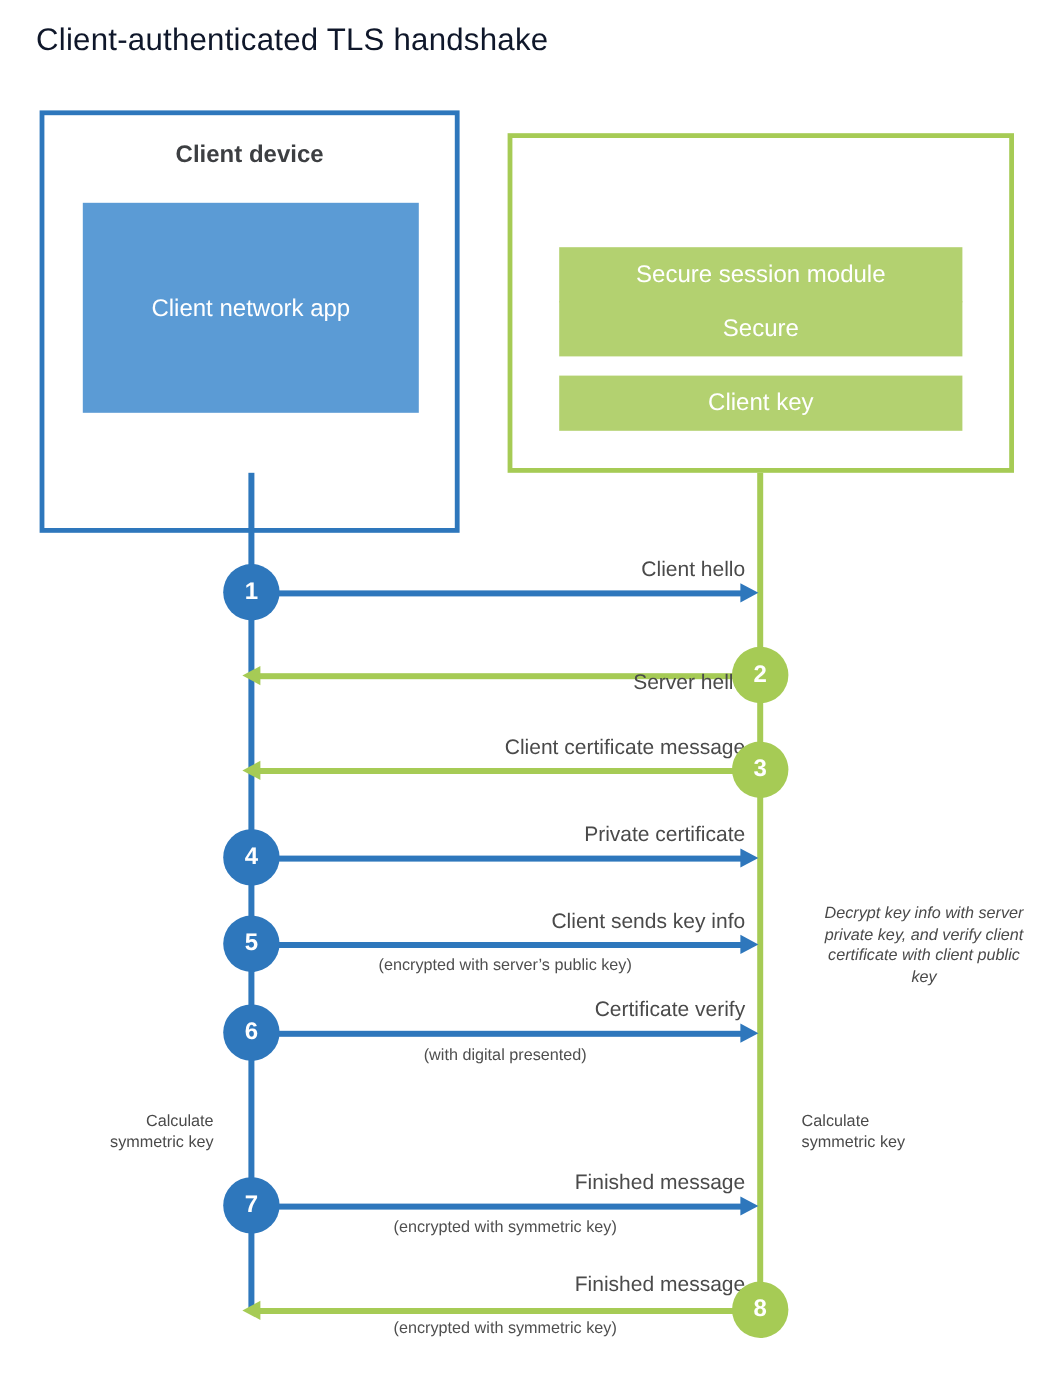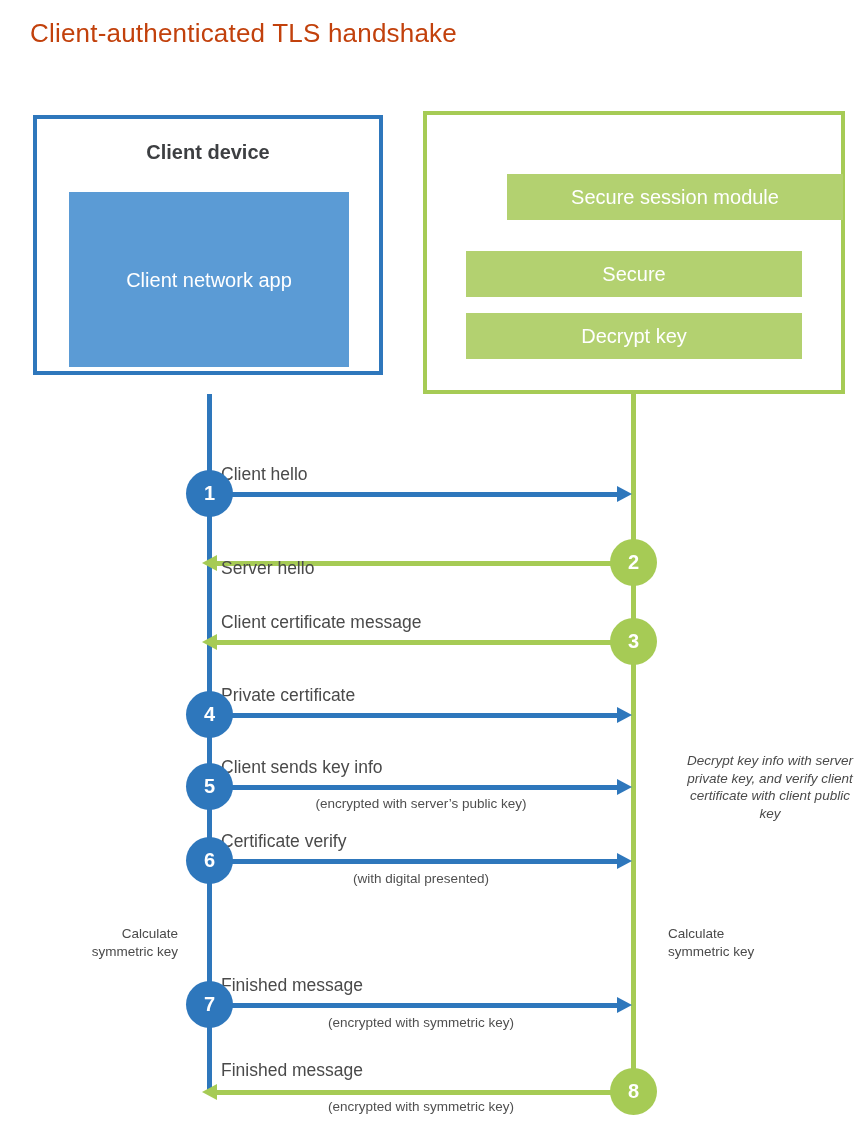--- a/index.html
+++ b/index.html
@@ -7,41 +7,41 @@
     --green:#a6cb55; --green-light:#b3d170;
     --text-dark:#3d3f42; --text-gray:#4a4a4a;
   }
   html,body{margin:0;padding:0;background:#ffffff;}
   .canvas{
     position:relative; width:865px; height:1146px; background:#ffffff;
     font-family:"Liberation Sans", sans-serif; overflow:hidden;
   }
   .page-title{
     position:absolute; left:30px; top:18px; margin:0;
-    font-size:26px; font-weight:300; color:#c2410c; letter-spacing:.2px;
+    font-size:26px; font-weight:300; color:#0f172a; letter-spacing:.2px;
   }
   
   .device-box{position:absolute; box-sizing:border-box; background:#fff;}
-  .client-box{left:33px; top:115px; width:350px; height:260px; border:4px solid var(--blue);}
+  .client-box{left:33px; top:92px; width:350px; height:352px; border:4px solid var(--blue);}
   .server-box{left:423px; top:111px; width:422px; height:283px; border:4px solid var(--green);}
   .box-title{
     position:absolute; left:0; right:0; top:22px; text-align:center;
     font-size:20px; font-weight:bold; color:var(--text-dark);
   }
   .app-box{
     position:absolute; left:32px; top:73px; width:280px; height:175px;
     background:var(--blue-light); display:flex; align-items:center; justify-content:center;
   }
   .app-label{width:170px; text-align:center; color:#fff; font-size:20px; line-height:26px;}
   .server-bar{
     position:absolute; left:39px; width:336px; height:46px;
     background:var(--green-light); color:#fff; font-size:20px;
     display:flex; align-items:center; justify-content:center;
   }
-  .bar-1{top:59px;margin-left:41px;} .bar-2{top:136px;} .bar-3{top:198px;}
+  .bar-1{top:91px;} .bar-2{top:136px;} .bar-3{top:198px;}
   
   .lifeline{position:absolute; width:5px;}
   .line-blue{left:207px; top:394px; height:698px; background:var(--blue);}
   .line-green{left:631px; top:394px; height:700px; background:var(--green);}
   
   .step-circle{
     position:absolute; width:47px; height:47px; border-radius:50%;
     color:#fff; font-size:20px; font-weight:bold; text-align:center; line-height:47px;
   }
   .c-blue{background:var(--blue); left:186px;}
@@ -53,21 +53,21 @@
   .arrow-right .shaft{left:0; right:12px;}
   .arrow-right .head{right:0; border-left:15px solid;}
   .arrow-left .shaft{left:12px; right:0;}
   .arrow-left .head{left:0; border-right:15px solid;}
   .a-blue .shaft{background:var(--blue);} .a-blue .head{border-left-color:var(--blue); border-right-color:var(--blue);}
   .a-green .shaft{background:var(--green);} .a-green .head{border-left-color:var(--green); border-right-color:var(--green);}
   .arrow-right{left:232px; width:400px;}
   .arrow-left{left:202px; width:410px;}
   
   .msg-label{
-    position:absolute; left:221px; width:400px; text-align:left;
+    position:absolute; left:221px; width:400px; text-align:right;
     font-size:17.5px; color:var(--text-gray);
   }
   .msg-sub{
     position:absolute; left:221px; width:400px; text-align:center;
     font-size:13.5px; color:#4f4f4f;
   }
   
   .side-note{position:absolute; font-size:13.5px; line-height:17.5px; color:var(--text-gray);}
   .note-decrypt{left:684px; top:752px; width:172px; text-align:center;font-style:italic;}
   .note-calc-left{left:58px; top:925px; width:120px; text-align:right;}
@@ -83,21 +83,21 @@
   <div class="device-box client-box">
     <div class="box-title">Client device</div>
     <div class="app-box">
       <span class="app-label">Client network app</span>
     </div>
   </div>
 
   <div class="device-box server-box">
     <div class="server-bar bar-1">Secure session module</div>
     <div class="server-bar bar-2">Secure</div>
-    <div class="server-bar bar-3">Decrypt key</div>
+    <div class="server-bar bar-3">Client key</div>
   </div>
 
   <div class="lifeline line-blue"></div>
   <div class="lifeline line-green"></div>
 
   <div class="arrow arrow-right a-blue" style="top:486px">
     <div class="shaft"></div>
     <div class="head"></div>
   </div>
   <div class="msg-label" style="top:464px">Client hello</div>

